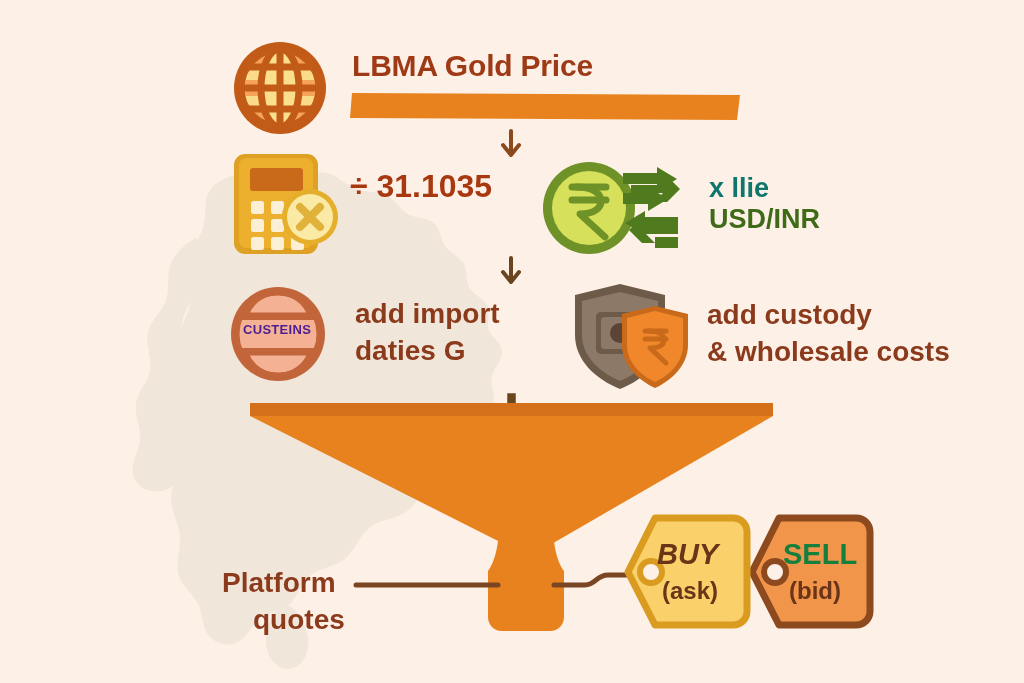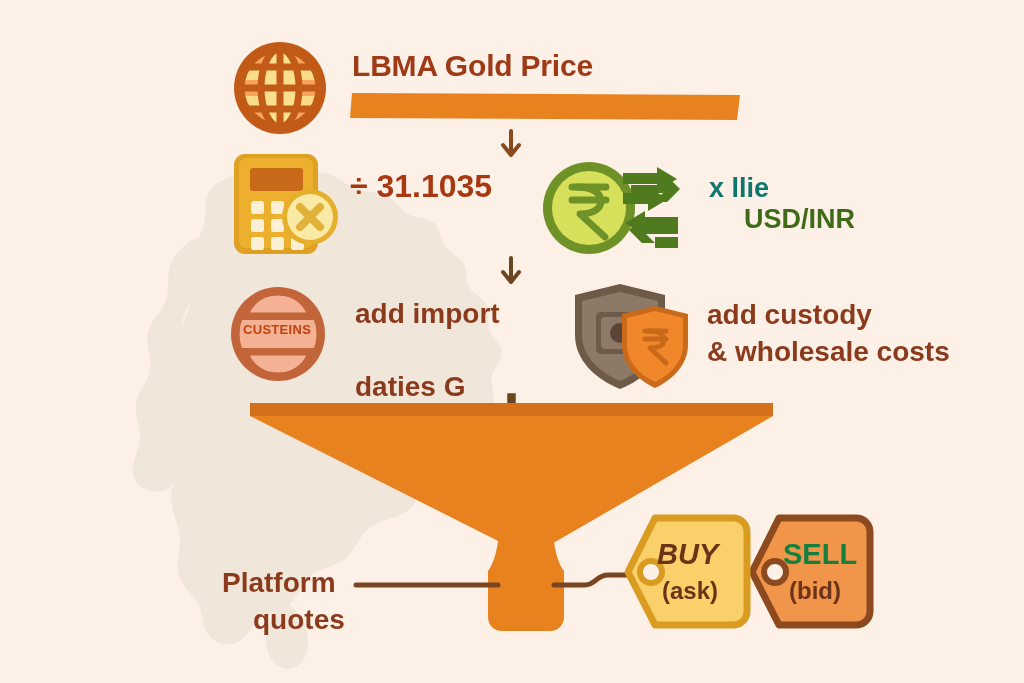--- a/index.html
+++ b/index.html
@@ -12,32 +12,32 @@
     position:relative;
   }
   #stage{position:absolute;left:0;top:5px;width:906px;height:683px;}
   #stage > svg{position:absolute;left:0;top:0;}
 
   .txt{position:absolute;font-weight:bold;line-height:1.12;white-space:pre;}
 
   .t-title{left:352px;top:44px;font-size:30px;color:#9E3A16;letter-spacing:-0.2px;}
   .t-div{left:350px;top:164px;font-size:32px;color:#A8380F;letter-spacing:0px;}
   .t-fx1{left:709px;top:168px;font-size:27px;color:#0f766e;}
-  .t-fx2{left:709px;top:199px;font-size:27px;color:#3F6B18;margin-left:35px;}
+  .t-fx2{left:709px;top:199px;font-size:27px;color:#3F6B18;}
   .t-imp1{left:355px;top:293px;font-size:28px;color:#8C3A1C;}
-  .t-imp2{left:355px;top:330px;font-size:28px;color:#8C3A1C;margin-top:36px;}
+  .t-imp2{left:355px;top:330px;font-size:28px;color:#8C3A1C;}
   .t-cus1{left:707px;top:294px;font-size:28px;color:#8C3A1C;}
   .t-cus2{left:707px;top:331px;font-size:28px;color:#8C3A1C;}
   .t-plat1{left:222px;top:562px;font-size:28px;color:#8C3A1C;}
   .t-plat2{left:253px;top:599px;font-size:28px;color:#8C3A1C;}
   .t-buy1{left:657px;top:533px;font-size:29px;color:#6B3317;font-style:italic;}
   .t-buy2{left:662px;top:573px;font-size:24px;color:#6B3317;}
   .t-sell1{left:783px;top:533px;font-size:29px;color:#15803d;}
   .t-sell2{left:789px;top:573px;font-size:24px;color:#6B3317;}
-  .t-stamp{left:243px;top:318px;font-size:13px;color:#c2410c;letter-spacing:0.3px;}
+  .t-stamp{left:243px;top:318px;font-size:13px;color:#4c1d95;letter-spacing:0.3px;}
 </style>
 </head>
 <body>
 
 <div id="stage">
 
   <svg width="1024" height="683" viewBox="0 0 1024 683">
 
     <g opacity="0.62">
       <path fill="#E9E0D2" d="

